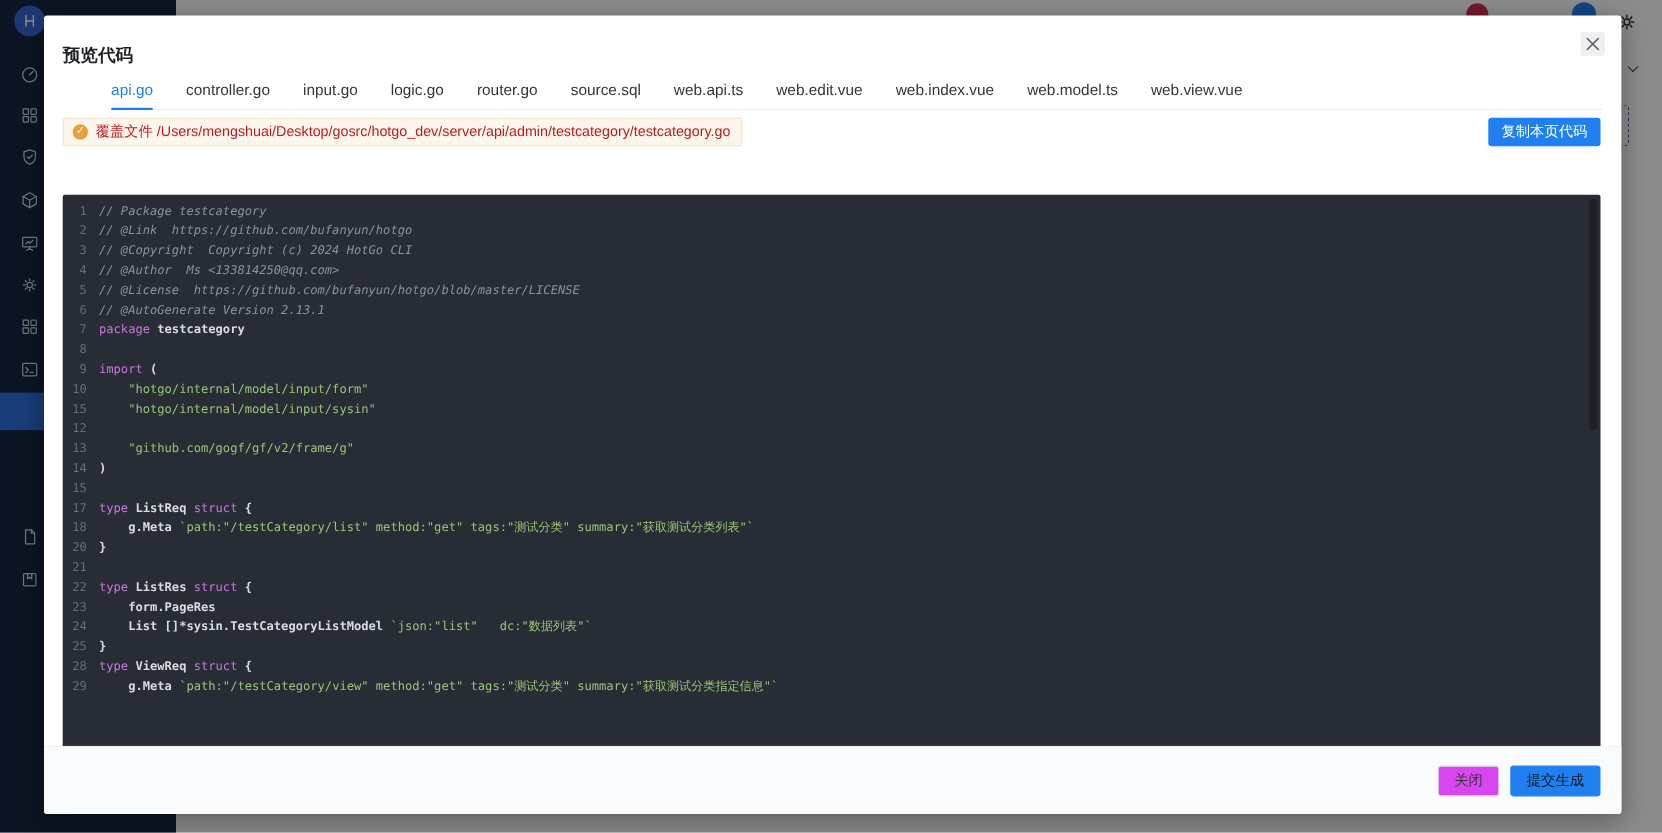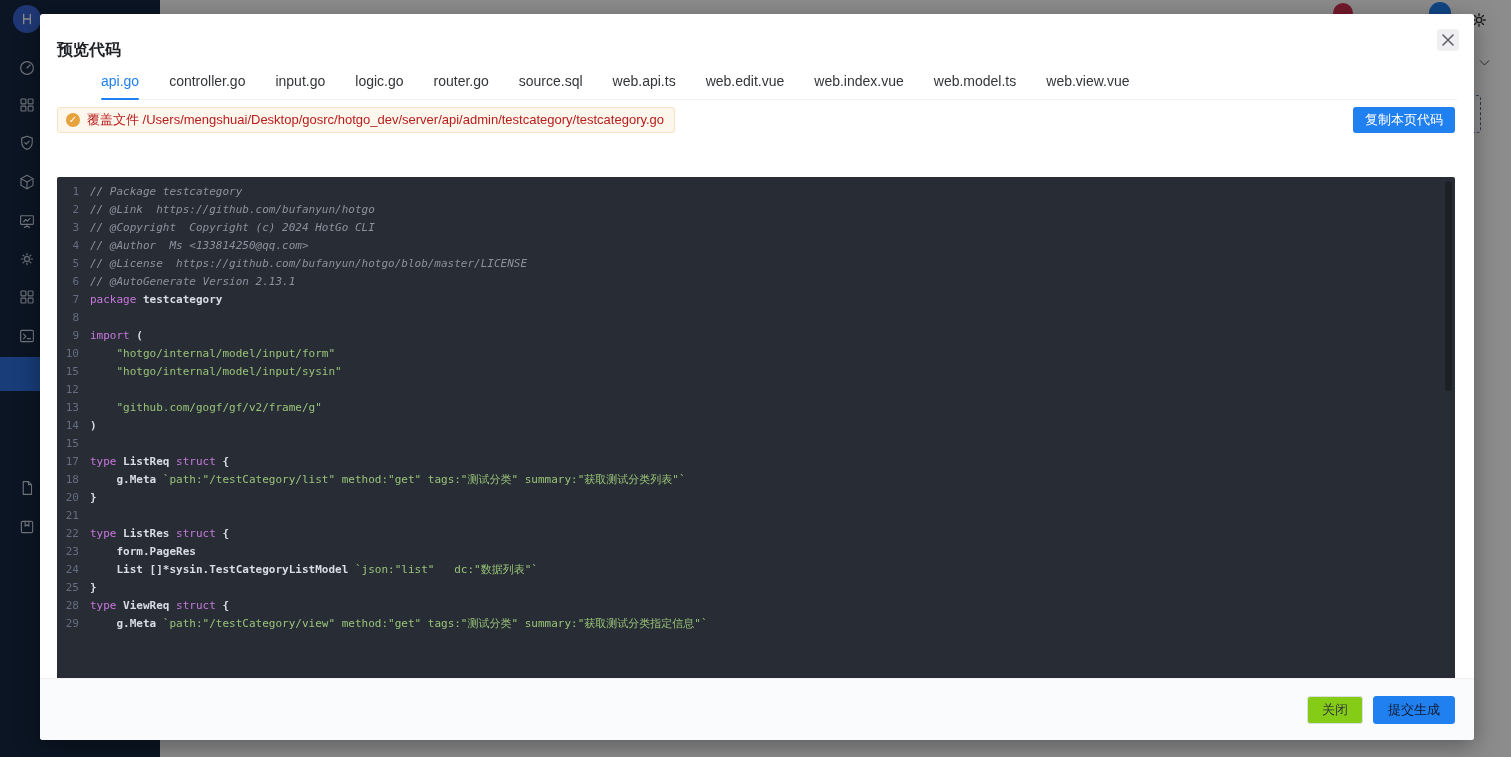--- a/index.html
+++ b/index.html
@@ -69,21 +69,21 @@
   .str { color:#98c379; }
   .pl { color:#d8dce4; font-weight:bold; }
   .code-scrollbar { position:absolute; right:3px; top:4px; width:7px; height:210px; background:#1d2025;
     border-radius:4px; }
 
   .modal-footer { position:absolute; left:0; right:0; bottom:0; height:62px; background:#fafbfc;
     border-top:1px solid #f0f0f3; border-radius:0 0 3px 3px; }
   .footer-btns { position:absolute; right:19px; top:17px; display:flex; gap:10px; }
   .btn { height:28px; padding:0 14px; border-radius:3px; font-size:13px; cursor:pointer;
     font-family:inherit; }
-  .btn-plain { background:#84cc16; border:1px solid #dadde2; color:#333639; }
+  .btn-plain { background:#d946ef; border:1px solid #dadde2; color:#333639; }
   .btn-primary { background:#2080f0; border:1px solid #2080f0; color:#0f172a; }
 </style>
 </head>
 <body>
 
 <div class="screen">
 
   <div class="bg-page">
     <div class="bg-sidebar">
       <div class="bg-logo">

